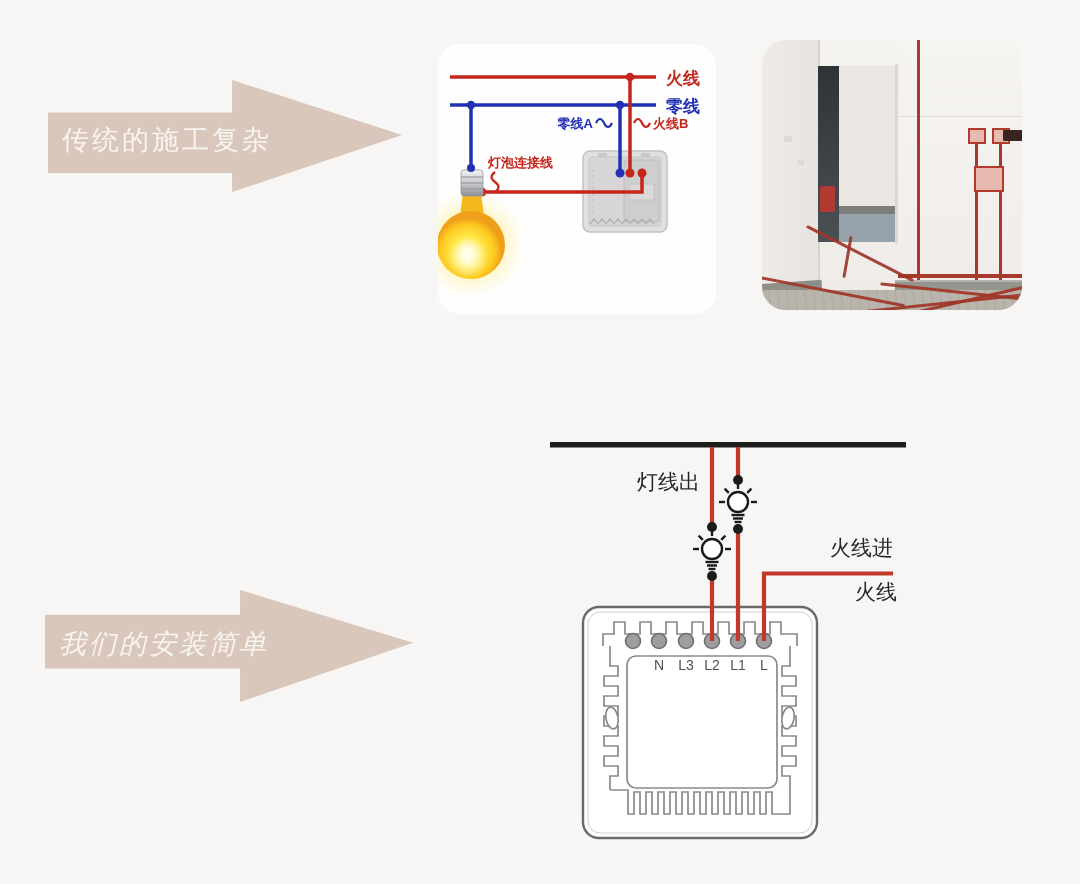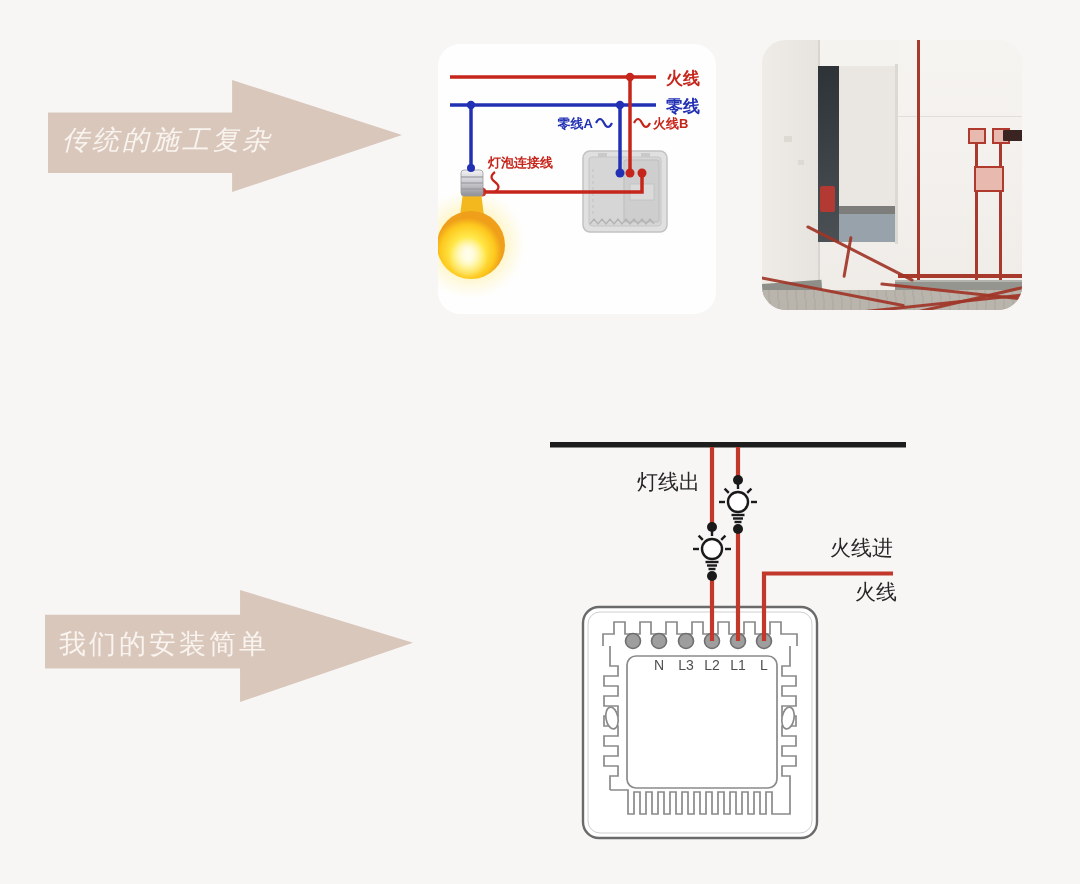--- a/index.html
+++ b/index.html
@@ -8,29 +8,29 @@
     background:#f7f6f5;
     font-family:"Liberation Sans", sans-serif;
   }
   .abs{position:absolute;}
 
   
   .arrow{
     position:absolute;background:#d9c7bb;
   }
   .arrow1{left:48px;top:80px;width:354px;height:112px;
-    clip-path:polygon(0% 29%,52% 29%,52% 0%,100% 49%,52% 100%,52% 83%,0% 83%);font-style:italic;}
+    clip-path:polygon(0% 29%,52% 29%,52% 0%,100% 49%,52% 100%,52% 83%,0% 83%);}
   .arrow2{left:45px;top:590px;width:368px;height:112px;
     clip-path:polygon(0% 22%,53% 22%,53% 0%,100% 47%,53% 100%,53% 70%,0% 70%);}
   .arrow-text{
     position:absolute;left:14px;color:#f9f4ef;font-size:27px;
     letter-spacing:3px;white-space:nowrap;font-weight:400;
   }
   .arrow1 .arrow-text{top:42px;}
-  .arrow2 .arrow-text{top:36px;}
+  .arrow2 .arrow-text{top:36px;font-style:italic;}
 
   
   .panel1{
     left:438px;top:44px;width:278px;height:270px;background:#fefefe;
     border-radius:22px;
   }
   .panel1 svg{display:block;width:278px;height:270px;}
 
   
   .photo{

